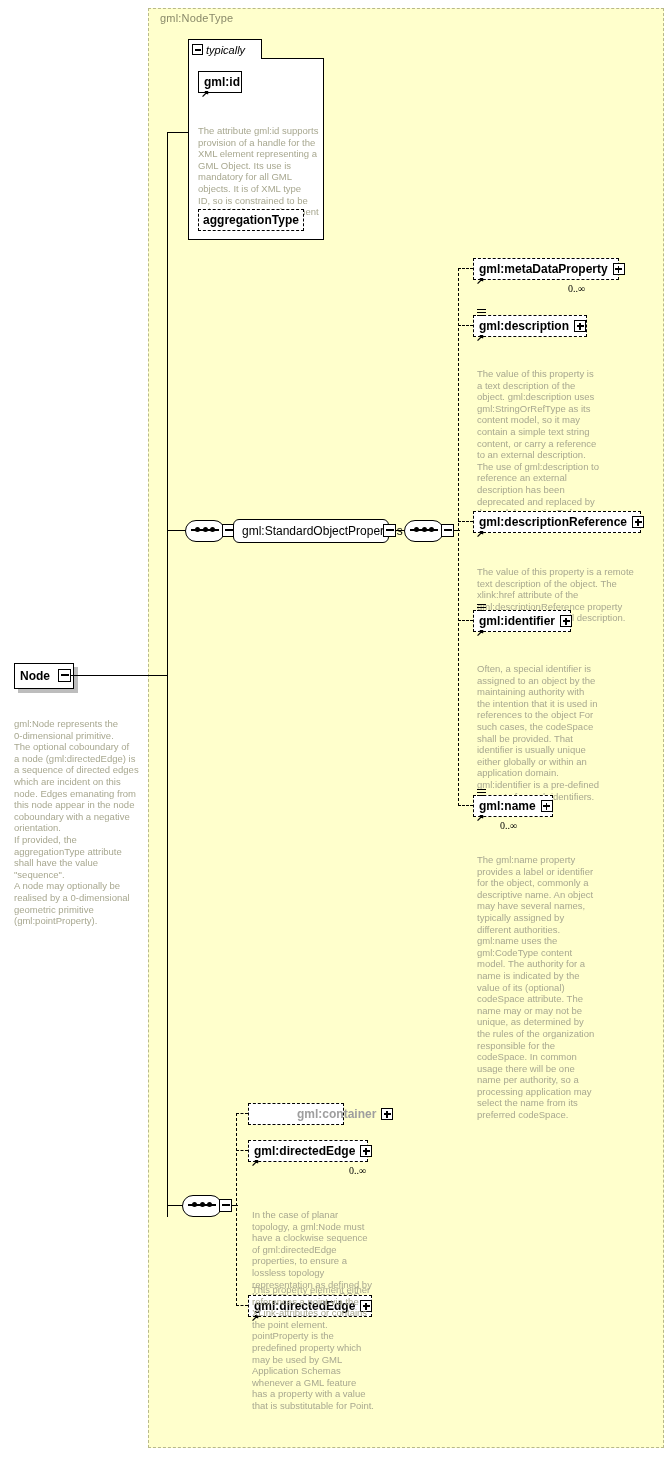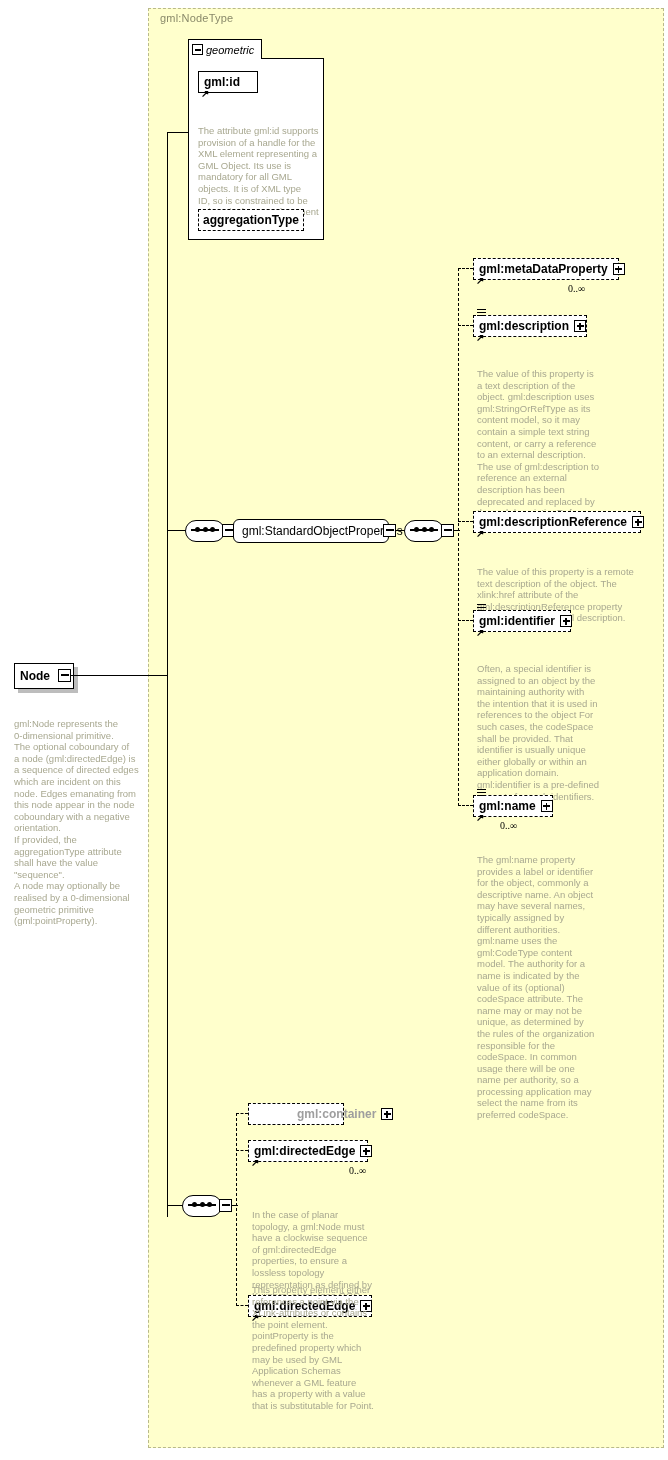--- a/index.html
+++ b/index.html
@@ -156,25 +156,25 @@
 <body>
 
 <div id="canvas">
 
   <div class="type-box"></div>
   <div class="type-label">gml:NodeType</div>
 
   <div class="attr-panel"></div>
   <div class="attr-tab">
     <span class="minus-sq"></span>
-    <span class="lbl">geometric</span>
+    <span class="lbl">typically</span>
   </div>
 
   <div class="shadow" style="left:202px;top:75px;width:54px;height:24px;"></div>
-  <div class="nodebox solid" style="left:198px;top:71px;width:60px;">
+  <div class="nodebox solid" style="left:198px;top:71px;width:44px;">
     <span class="nm">gml:id</span>
     <span class="corner-arrow">↗</span>
   </div>
   <div class="doc" style="left:198px;top:101px;width:122px;">The attribute gml:id supports
 provision of a handle for the
 XML element representing a
 GML Object. Its use is
 mandatory for all GML
 objects. It is of XML type
 ID, so is constrained to be

